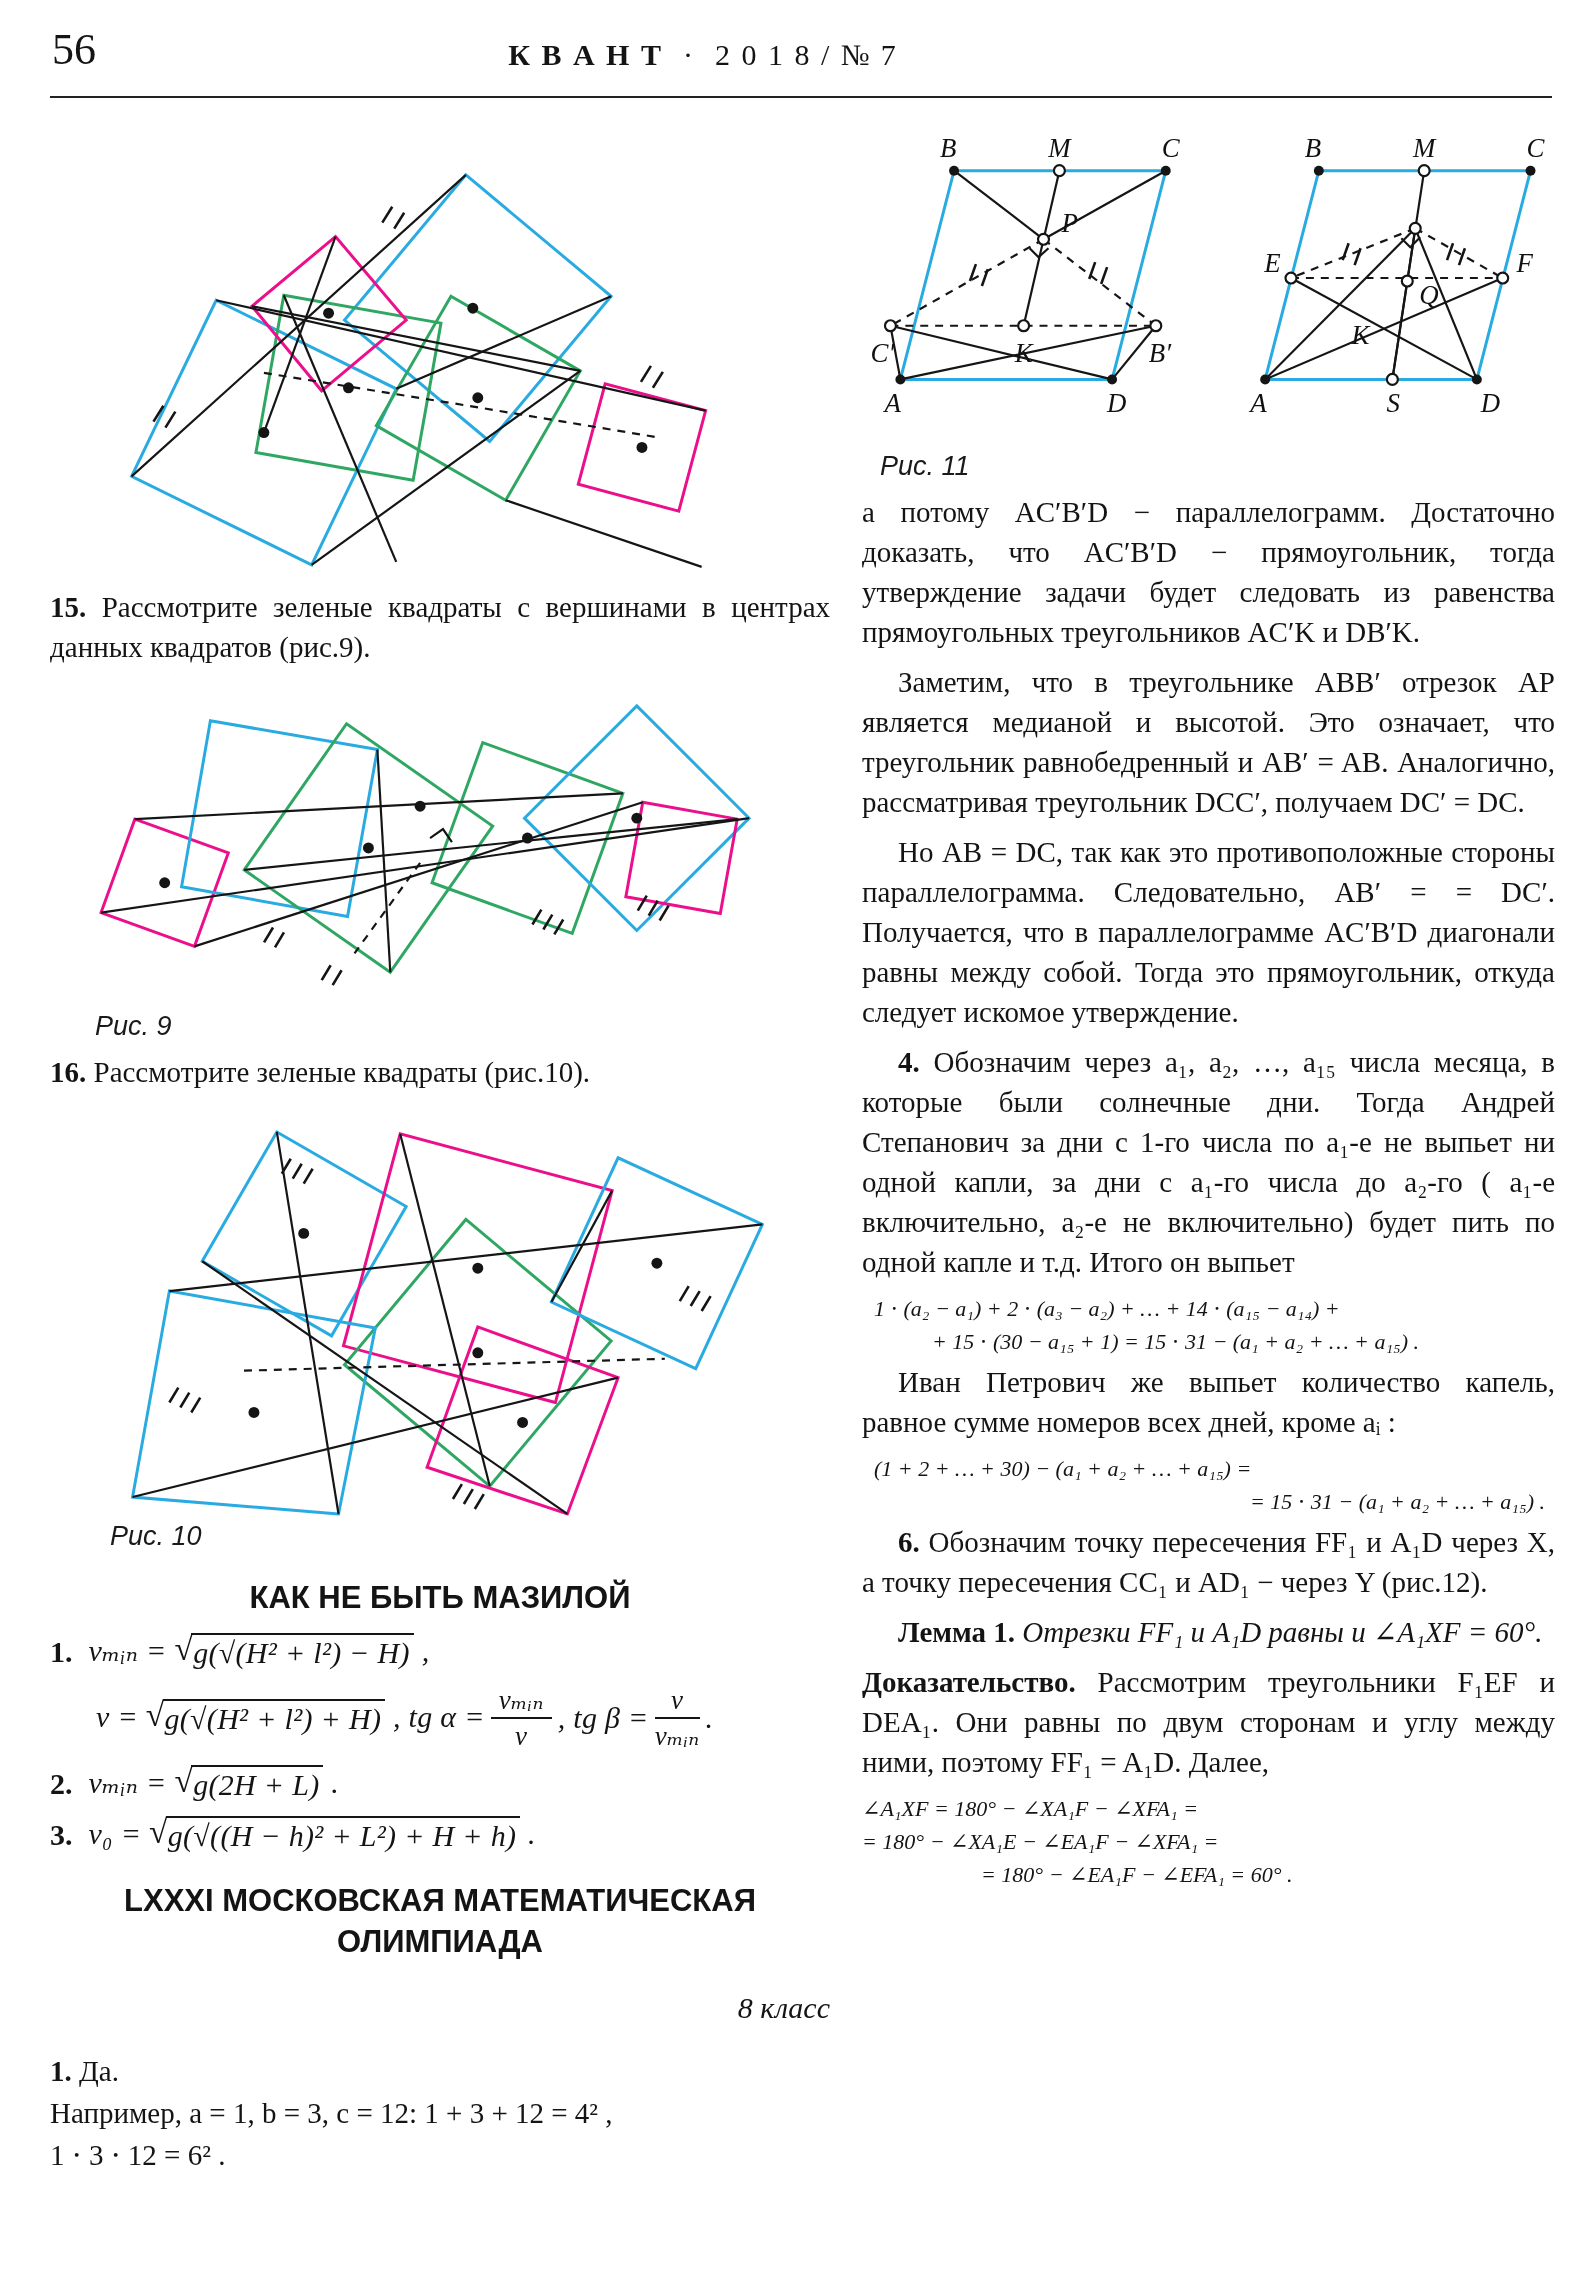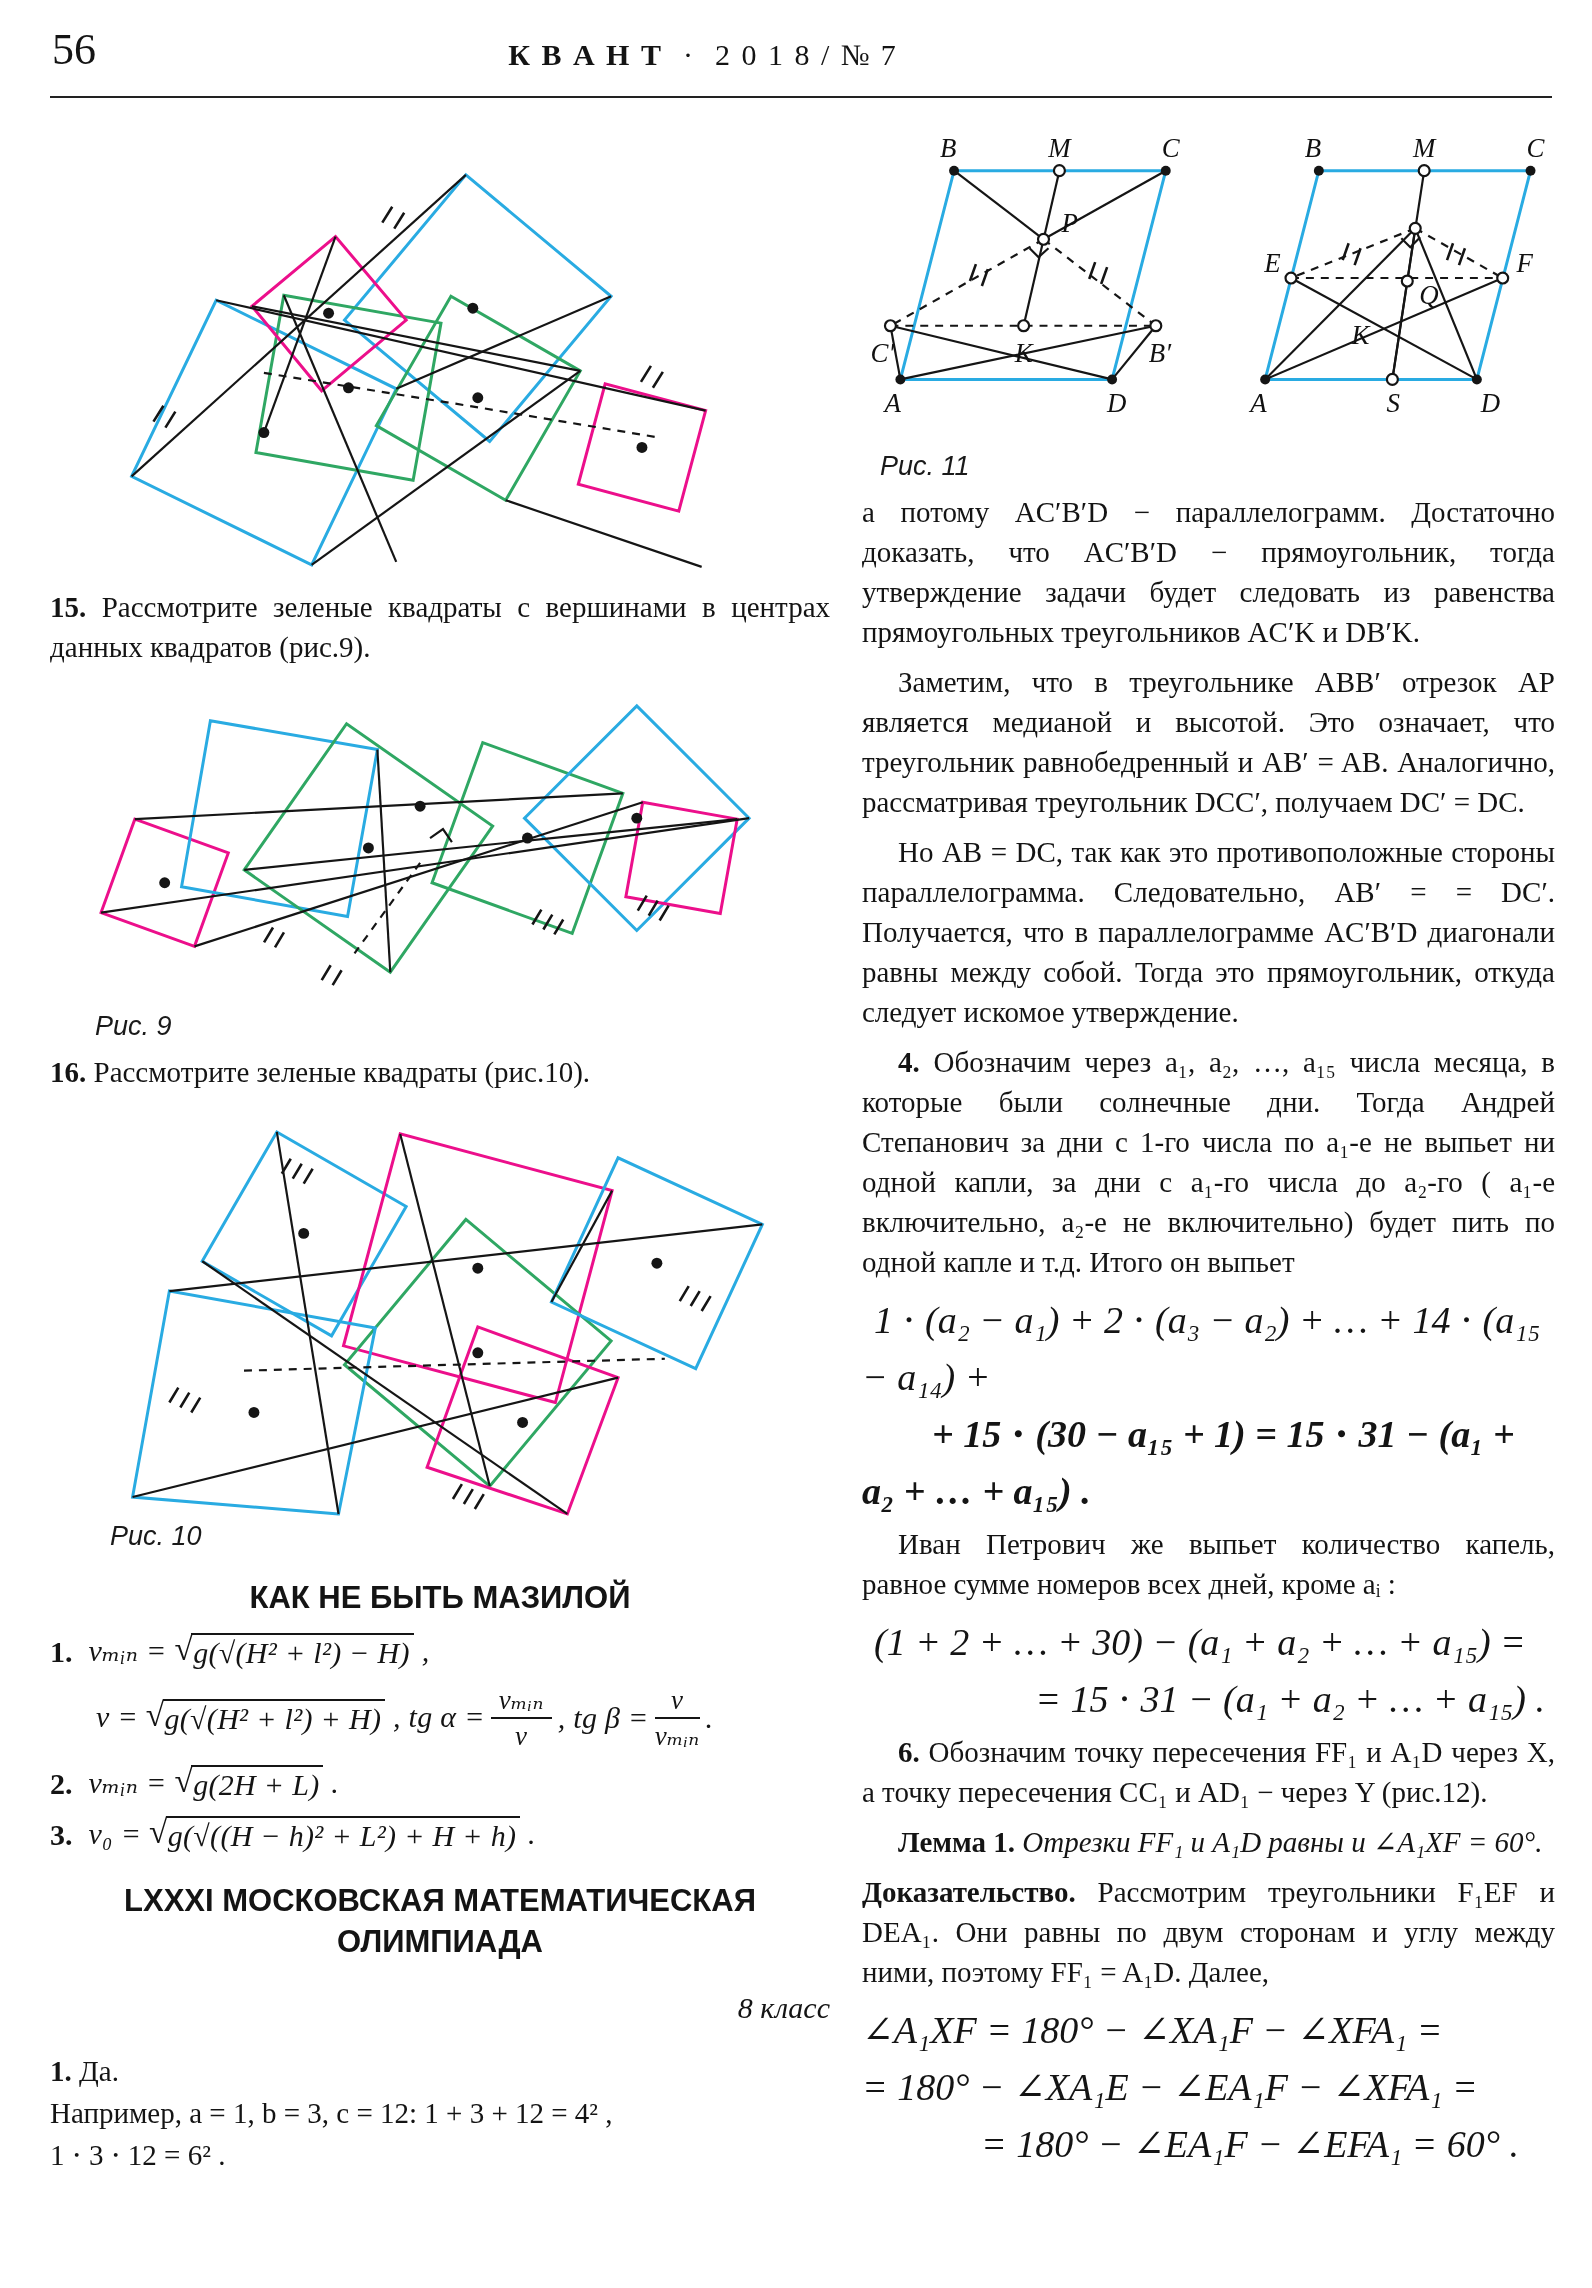--- a/index.html
+++ b/index.html
@@ -51,23 +51,23 @@
   .fcont { margin-left:46px; }
   .math { font-style:italic; letter-spacing:0.3px; white-space:nowrap; }
   .root { display:inline-flex; align-items:flex-start; white-space:nowrap; }
   .rsgn { font-size:1.12em; line-height:1; transform:translateY(-1px); }
   .rbar { display:inline-block; border-top:2px solid #151515; padding:1px 4px 2px 2px; margin-left:-2px; }
   .frac { display:inline-flex; flex-direction:column; text-align:center; vertical-align:middle;
           font-size:0.9em; line-height:1.2; margin:0 6px; }
   .frac .top { border-bottom:2px solid #151515; padding:0 8px 1px; }
   .frac .bot { padding-top:1px; }
 
-  .disp { font-size:38px; font-style:italic; margin:10px 0 4px; line-height:1.5; }
+  .disp { font-size:22px; font-style:italic; margin:10px 0 4px; line-height:1.5; }
   .ind1 { text-indent:12px; }
-  .ind2 { text-indent:70px;font-weight:bold; }
+  .ind2 { text-indent:70px; }
   .ta-c { text-align:left; }
   .ta-r { text-align:right; padding-right:10px; }
 </style>
 </head>
 <body>
 
 <div class="pagenum">56</div>
 
 <div class="masthead">
   <b>К В А Н Т</b><span class="sep">·</span><span>2 0 1 8 / № 7</span>

